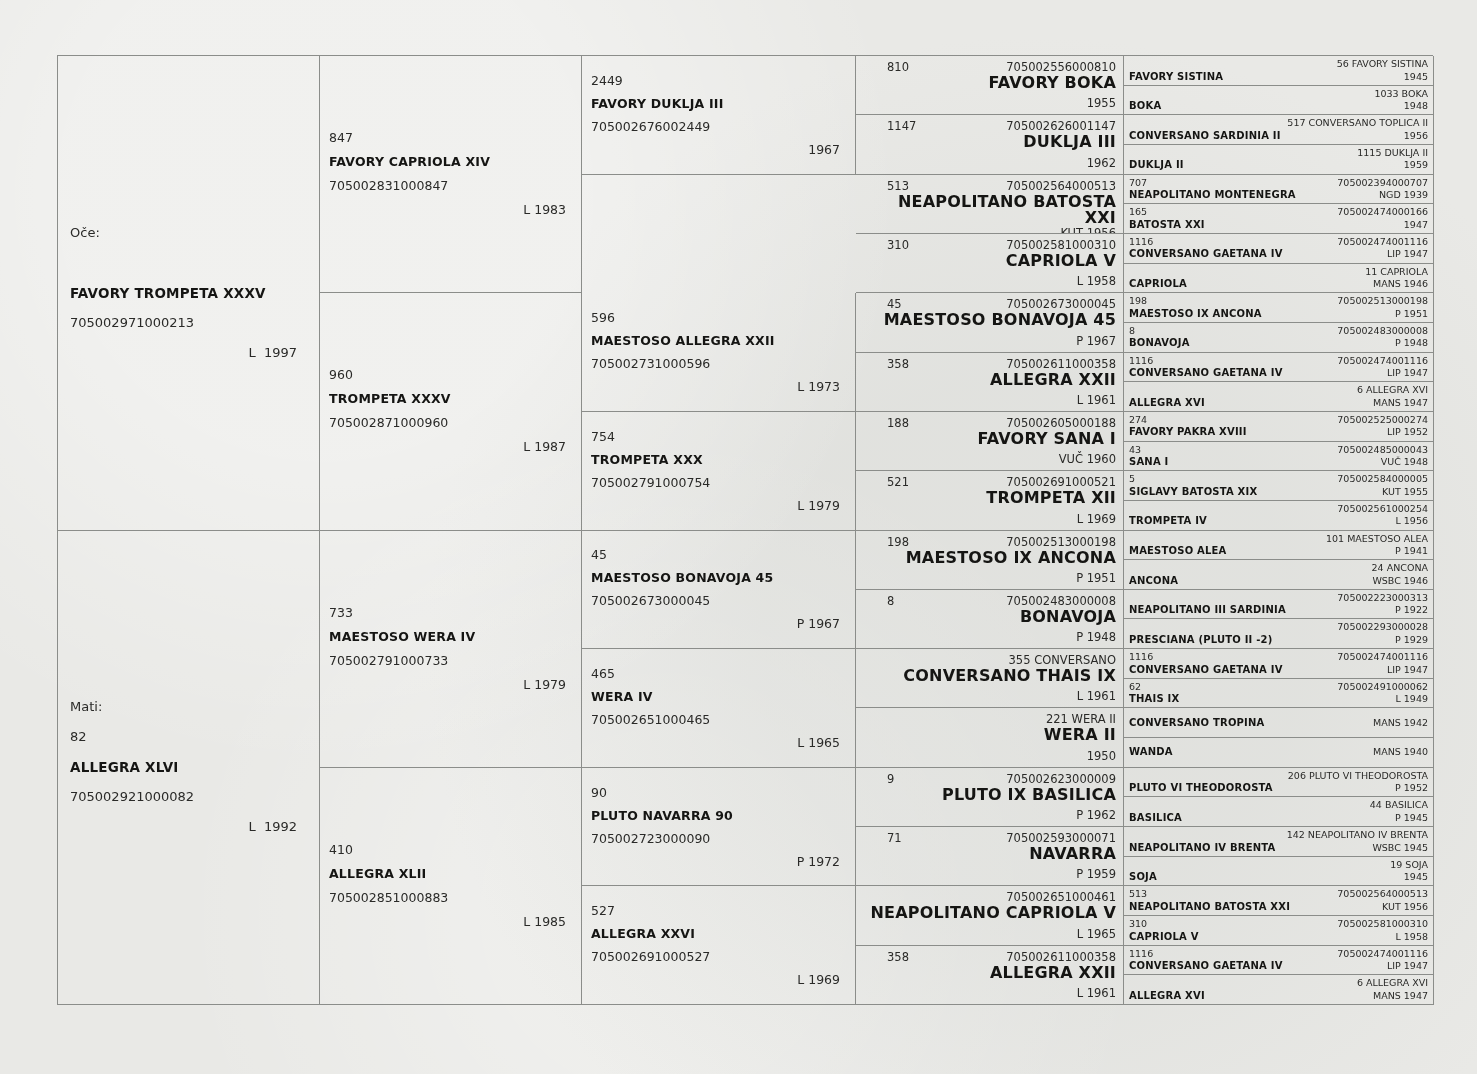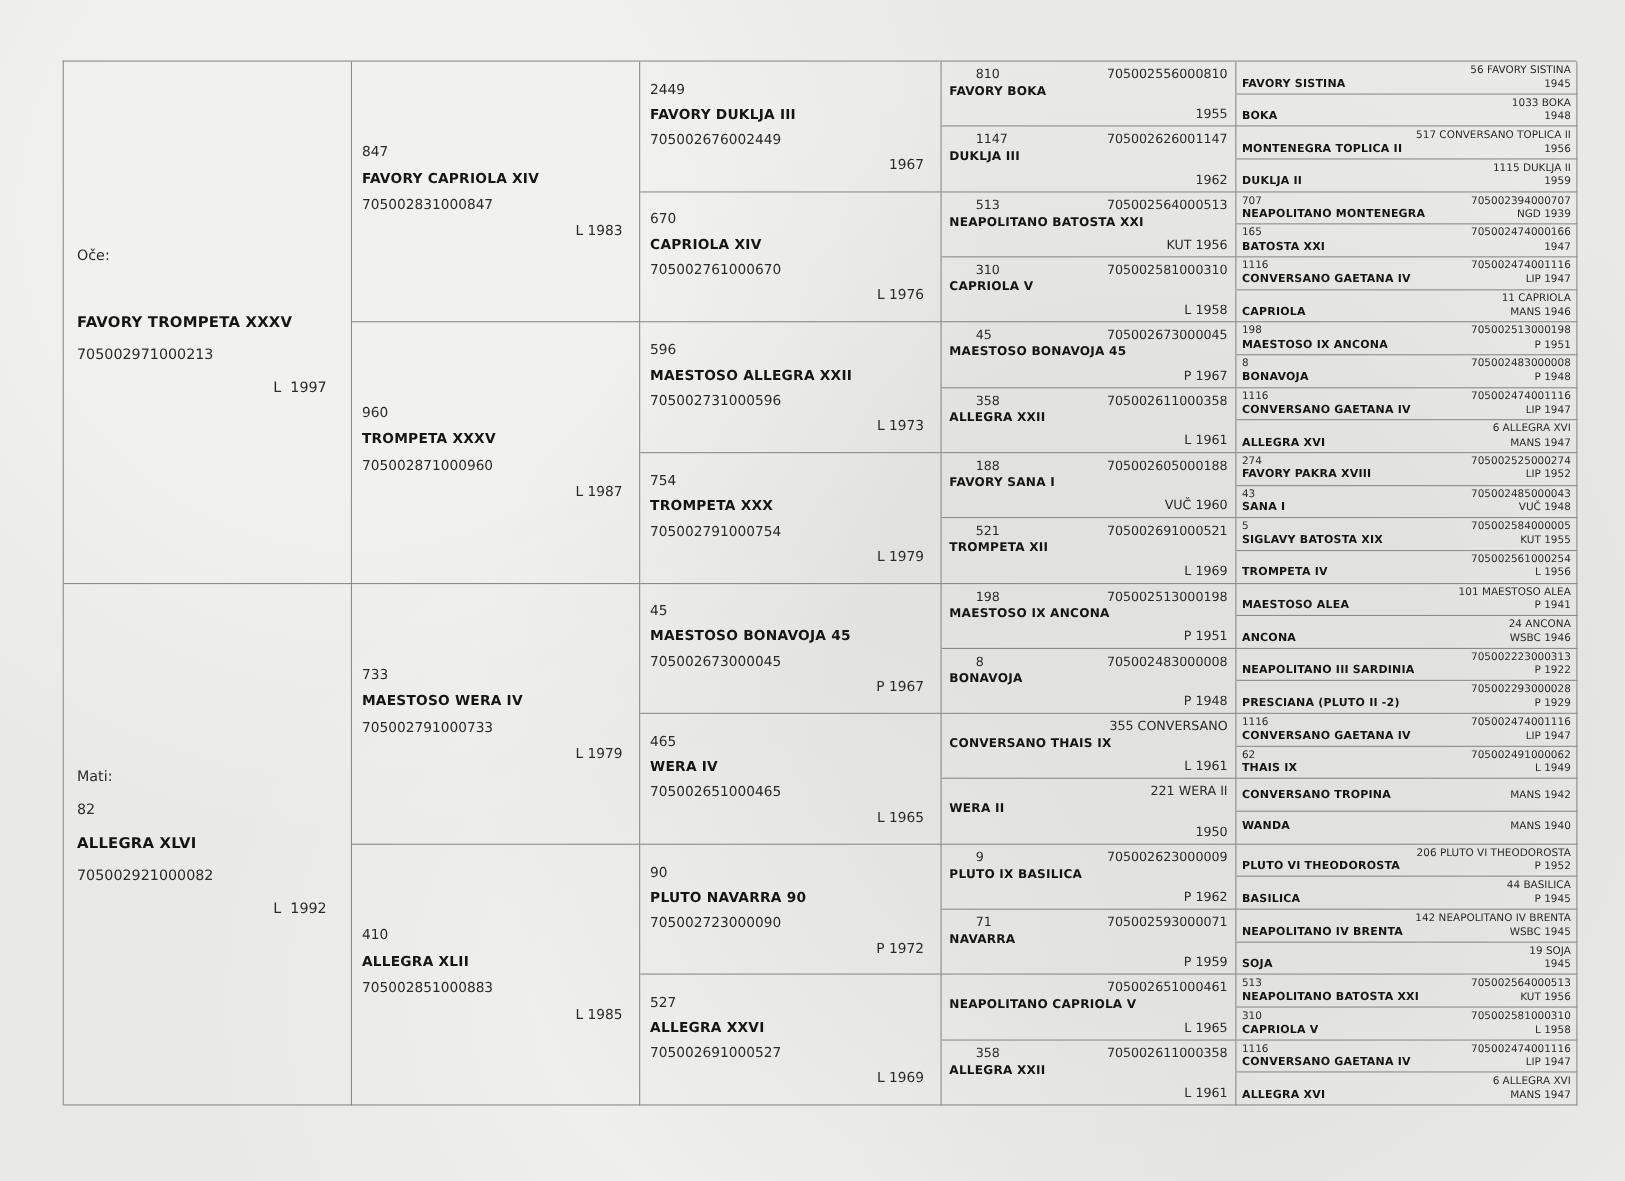--- a/index.html
+++ b/index.html
@@ -48,21 +48,21 @@
   .c2 .yr{text-align:right;padding-right:6px;}
 
   
   .c3{display:flex;flex-direction:column;justify-content:center;font-size:12.5px;padding:0 9px;}
   .c3 .ln{line-height:23px;min-height:23px;}
   .c3 .yr{text-align:right;padding-right:6px;}
 
   
   .c4{display:flex;flex-direction:column;font-size:11.5px;padding:4px 7px 4px;}
   .c4 .l1{display:flex;justify-content:space-between;line-height:15px;margin-left:24px;}
-  .c4 .nm{font-size:11px;line-height:16px;}
+  .c4 .nm{font-size:16px;line-height:16px;text-align:right;}
   .c4 .yr{margin-top:auto;text-align:right;line-height:14px;}
 
   
   .c5{display:flex;flex-direction:column;justify-content:space-between;font-size:9.5px;padding:2px 5px 2px;text-align:center;}
   .c5 .l{display:flex;justify-content:space-between;align-items:baseline;line-height:12.5px;min-height:12.5px;}
   .c5 .nm{font-size:10px;}
   .c5.mid{justify-content:center;}
 </style>
 </head>
 <body>
@@ -108,26 +108,20 @@
     <div class="ln">705002851000883</div>
     <div class="ln yr">L 1985</div>
   </div>
 
   <div class="cell c3" style="grid-area:1/3/5/4">
     <div class="ln">2449</div>
     <div class="ln nm">FAVORY DUKLJA III</div>
     <div class="ln">705002676002449</div>
     <div class="ln yr">1967</div>
   </div>
-  <div class="cell c3" style="grid-area:5/3/9/4">
-    <div class="ln">670</div>
-    <div class="ln nm">CAPRIOLA XIV</div>
-    <div class="ln">705002761000670</div>
-    <div class="ln yr">L 1976</div>
-  </div>
   <div class="cell c3" style="grid-area:9/3/13/4">
     <div class="ln">596</div>
     <div class="ln nm">MAESTOSO ALLEGRA XXII</div>
     <div class="ln">705002731000596</div>
     <div class="ln yr">L 1973</div>
   </div>
   <div class="cell c3" style="grid-area:13/3/17/4">
     <div class="ln">754</div>
     <div class="ln nm">TROMPETA XXX</div>
     <div class="ln">705002791000754</div>
@@ -306,21 +300,21 @@
         <span class="nm">BOKA</span>
         <span class="rt">1948</span>
       </div>
   </div>
   <div class="cell c5" style="grid-area:3/5/4/6">
     <div class="l">
         <span></span>
         <span class="rt">517 CONVERSANO TOPLICA II</span>
       </div>
     <div class="l">
-        <span class="nm">MONTENEGRA TOPLICA II</span>
+        <span class="nm">CONVERSANO SARDINIA II</span>
         <span class="rt">1956</span>
       </div>
   </div>
   <div class="cell c5" style="grid-area:4/5/5/6">
     <div class="l">
         <span></span>
         <span class="rt">1115 DUKLJA II</span>
       </div>
     <div class="l">
         <span class="nm">DUKLJA II</span>

